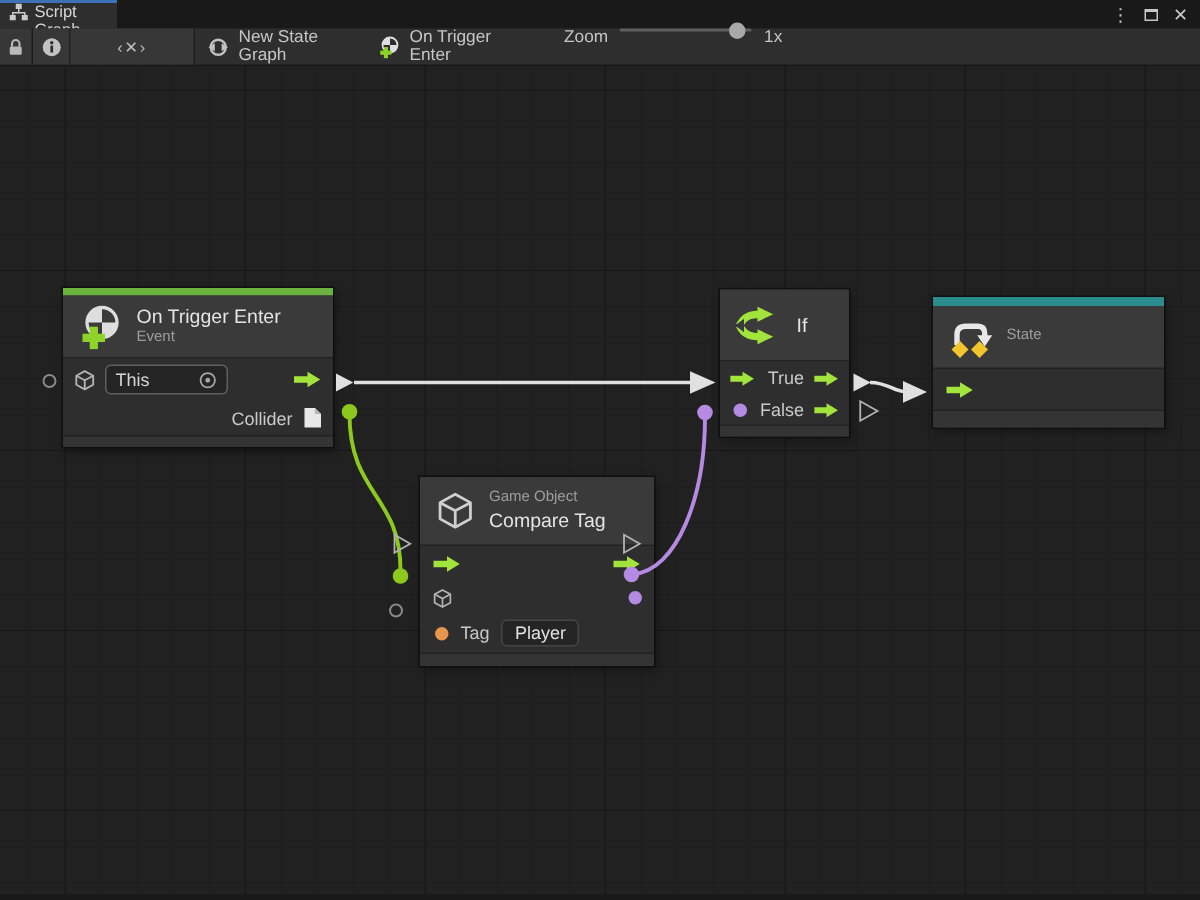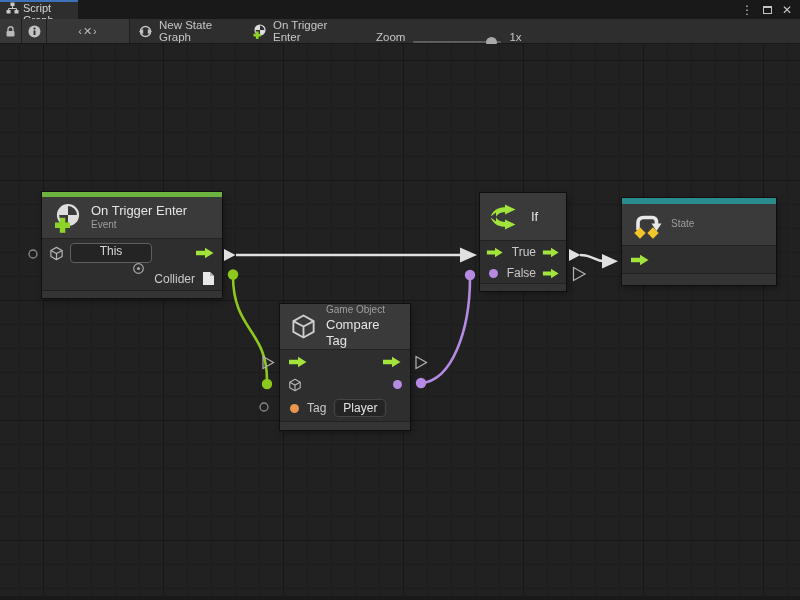--- a/index.html
+++ b/index.html
@@ -26,21 +26,21 @@
     border-bottom:1px solid #181818; display:flex; align-items:stretch;
     font-size:11.5px; color:#c6c6c6;
   }
   .tseg { display:flex; align-items:center; justify-content:center; border-right:1px solid #1e1e1e; background:#373737; }
   .tseg.flat { background:transparent; border-right:none; }
   .seg-lock { width:22px; }
   .seg-info { width:25px; }
   .seg-code { width:83px; color:#bdbdbd; font-size:11px; letter-spacing:1px; }
   .seg-newstate { width:106px; gap:6px; background:transparent; }
   .seg-breadcrumb { width:102px; gap:6px; background:transparent; border-right:none; margin-left:8px; }
-  .zoom-group { display:flex; align-items:flex-end; gap:8px; margin-left:22px; }
+  .zoom-group { display:flex; align-items:flex-start; gap:8px; margin-left:22px; }
   .zoom-track { position:relative; width:88px; height:2px; background:#5d5d5d; border-radius:1px; }
   .zoom-knob { position:absolute; top:-4.5px; left:83%; width:11px; height:11px; border-radius:50%; background:#a9a9a9; }
   .right-group { margin-left:auto; display:flex; align-items:stretch; }
   .tbtn { display:flex; align-items:center; justify-content:center; padding:0 8px; background:#3a3a3a; border-left:1px solid #222; gap:4px; }
   .tbtn.active { background:#4e4e4e; color:#dedede; }
   .tbtn.disabled { color:#7a7a7a; }
   .dd-arrow { font-size:7px; transform:translateY(1px); }
 
   
   .canvas {
@@ -70,21 +70,21 @@
   .node-row { display:flex; align-items:center; }
   .node-footer { border-top:1px solid #222; background:#343434; }
   .port-label { font-size:12px; color:#c9c9c9; }
   .dot { border-radius:50%; display:inline-block; }
   .dot.purple { width:9px; height:9px; background:#b48ae2; }
   .dot.orange { width:9px; height:9px; background:#e8954e; }
   .field {
     background:#242424; border:1px solid #5f5f5f; border-radius:4px;
     color:#d6d6d6; font-size:12px; display:flex; align-items:center;
   }
-  .this-field { width:82px; height:20px; padding:0 6px; gap:4px;flex-direction:column; }
+  .this-field { width:82px; height:20px; padding:0 6px; gap:4px; }
   .player-field { border-color:#454545; padding:1px 8px; color:#e2e2e2; }
 
   svg { display:block; }
   .wires { position:absolute; top:0; left:0; z-index:3; pointer-events:none; }
 </style>
 </head>
 <body>
 
 <div class="titlebar">
   <div class="tab">
@@ -203,21 +203,21 @@
       <span>
         <svg width="13" height="15" viewBox="0 0 13 15">
           <path d="M1 1 h7 l4 4 v9 h-11 z" fill="#e8e8e8"></path>
           <path d="M8 1 l4 4 h-4 z" fill="#b5b5b5"></path>
         </svg>
       </span>
     </div>
     <div class="node-footer" style="height:8px;"></div>
   </div>
 
-  <div class="node" style="left:280px; top:260px; width:130px;">
+  <div class="node" style="left:280px; top:274px; width:156px;">
     <div class="node-header" style="height:46px;">
       <span>
         <svg width="27" height="27" viewBox="0 0 16 16">
           <path d="M8 1.5 L14 4.8 V11.2 L8 14.5 L2 11.2 V4.8 Z" fill="none" stroke="#cfcfcf" stroke-width="1.1" stroke-linejoin="round"></path>
           <path d="M2 4.8 L8 8 L14 4.8 M8 8 V14.5" fill="none" stroke="#cfcfcf" stroke-width="1.1"></path>
         </svg>
       </span>
       <span class="hdr-texts">
         <span class="hdr-cat">Game Object</span>
         <span class="hdr-title">Compare Tag</span>

